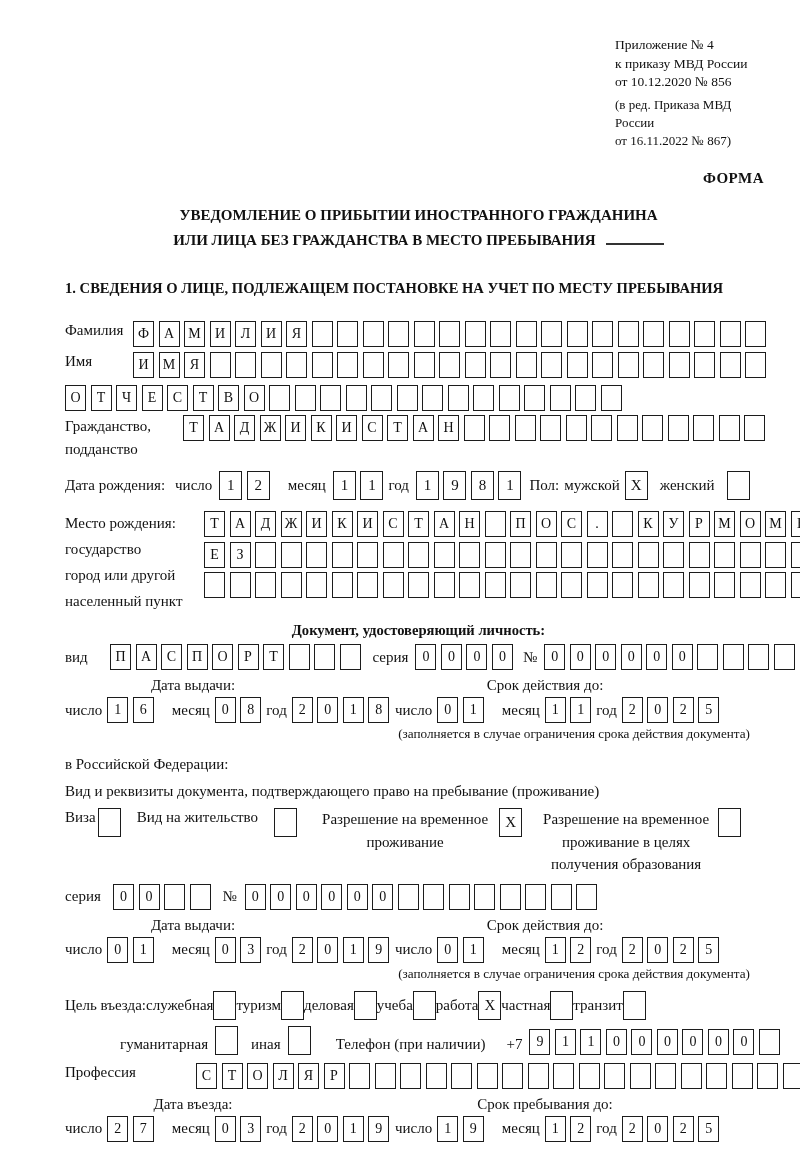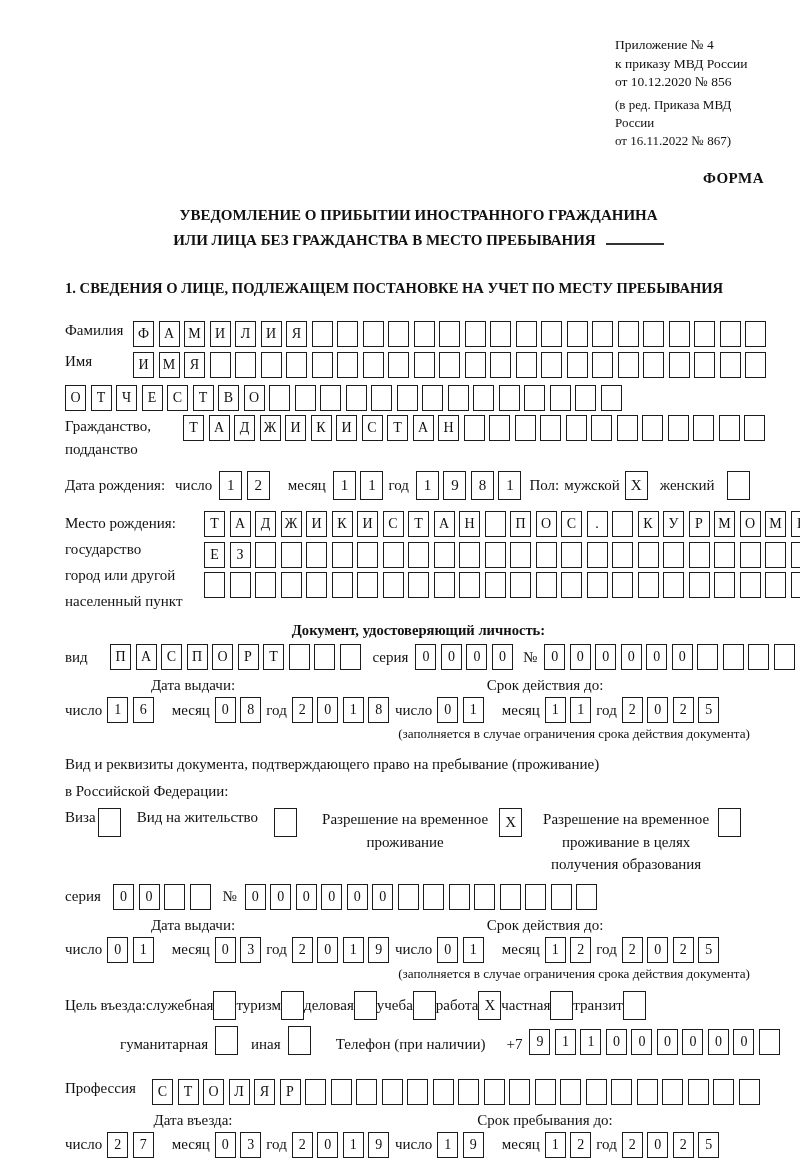--- a/index.html
+++ b/index.html
@@ -401,22 +401,22 @@
             <span class="cell">0</span>
             <span class="cell">2</span>
             <span class="cell">5</span>
           </span>
       </div>
     </div>
   </div>
   <div class="note-r">(заполняется в случае ограничения срока действия документа)</div>
 
   <div class="mt" style="margin-top:9px; line-height:1.8;">
+    <div>в Российской Федерации:</div>
     <div>Вид и реквизиты документа, подтверждающего право на пребывание (проживание)</div>
-    <div>в Российской Федерации:</div>
   </div>
 
   <div class="chkline" style="margin-top:3px;">
     <span class="lbl">Виза</span>
     <span class="cells big" style="margin-left:2px;">
         <span class="cell"></span>
       </span>
     <span class="lbl" style="margin-left:16px;">Вид на жительство</span>
     <span class="cells big" style="margin-left:16px;">
         <span class="cell"></span>
@@ -565,21 +565,21 @@
         <span class="cell">0</span>
         <span class="cell">0</span>
         <span class="cell">0</span>
         <span class="cell">0</span>
         <span class="cell">0</span>
         <span class="cell">0</span>
         <span class="cell"></span>
       </span>
   </div>
 
-  <div class="frow" style="margin-top:24px;">
+  <div class="frow" style="margin-top:8px;gap:44px;">
     <span class="lbl" style="width:87px;">Профессия</span>
     <span class="cells">
         <span class="cell">С</span>
         <span class="cell">Т</span>
         <span class="cell">О</span>
         <span class="cell">Л</span>
         <span class="cell">Я</span>
         <span class="cell">Р</span>
         <span class="cell"></span>
         <span class="cell"></span>

